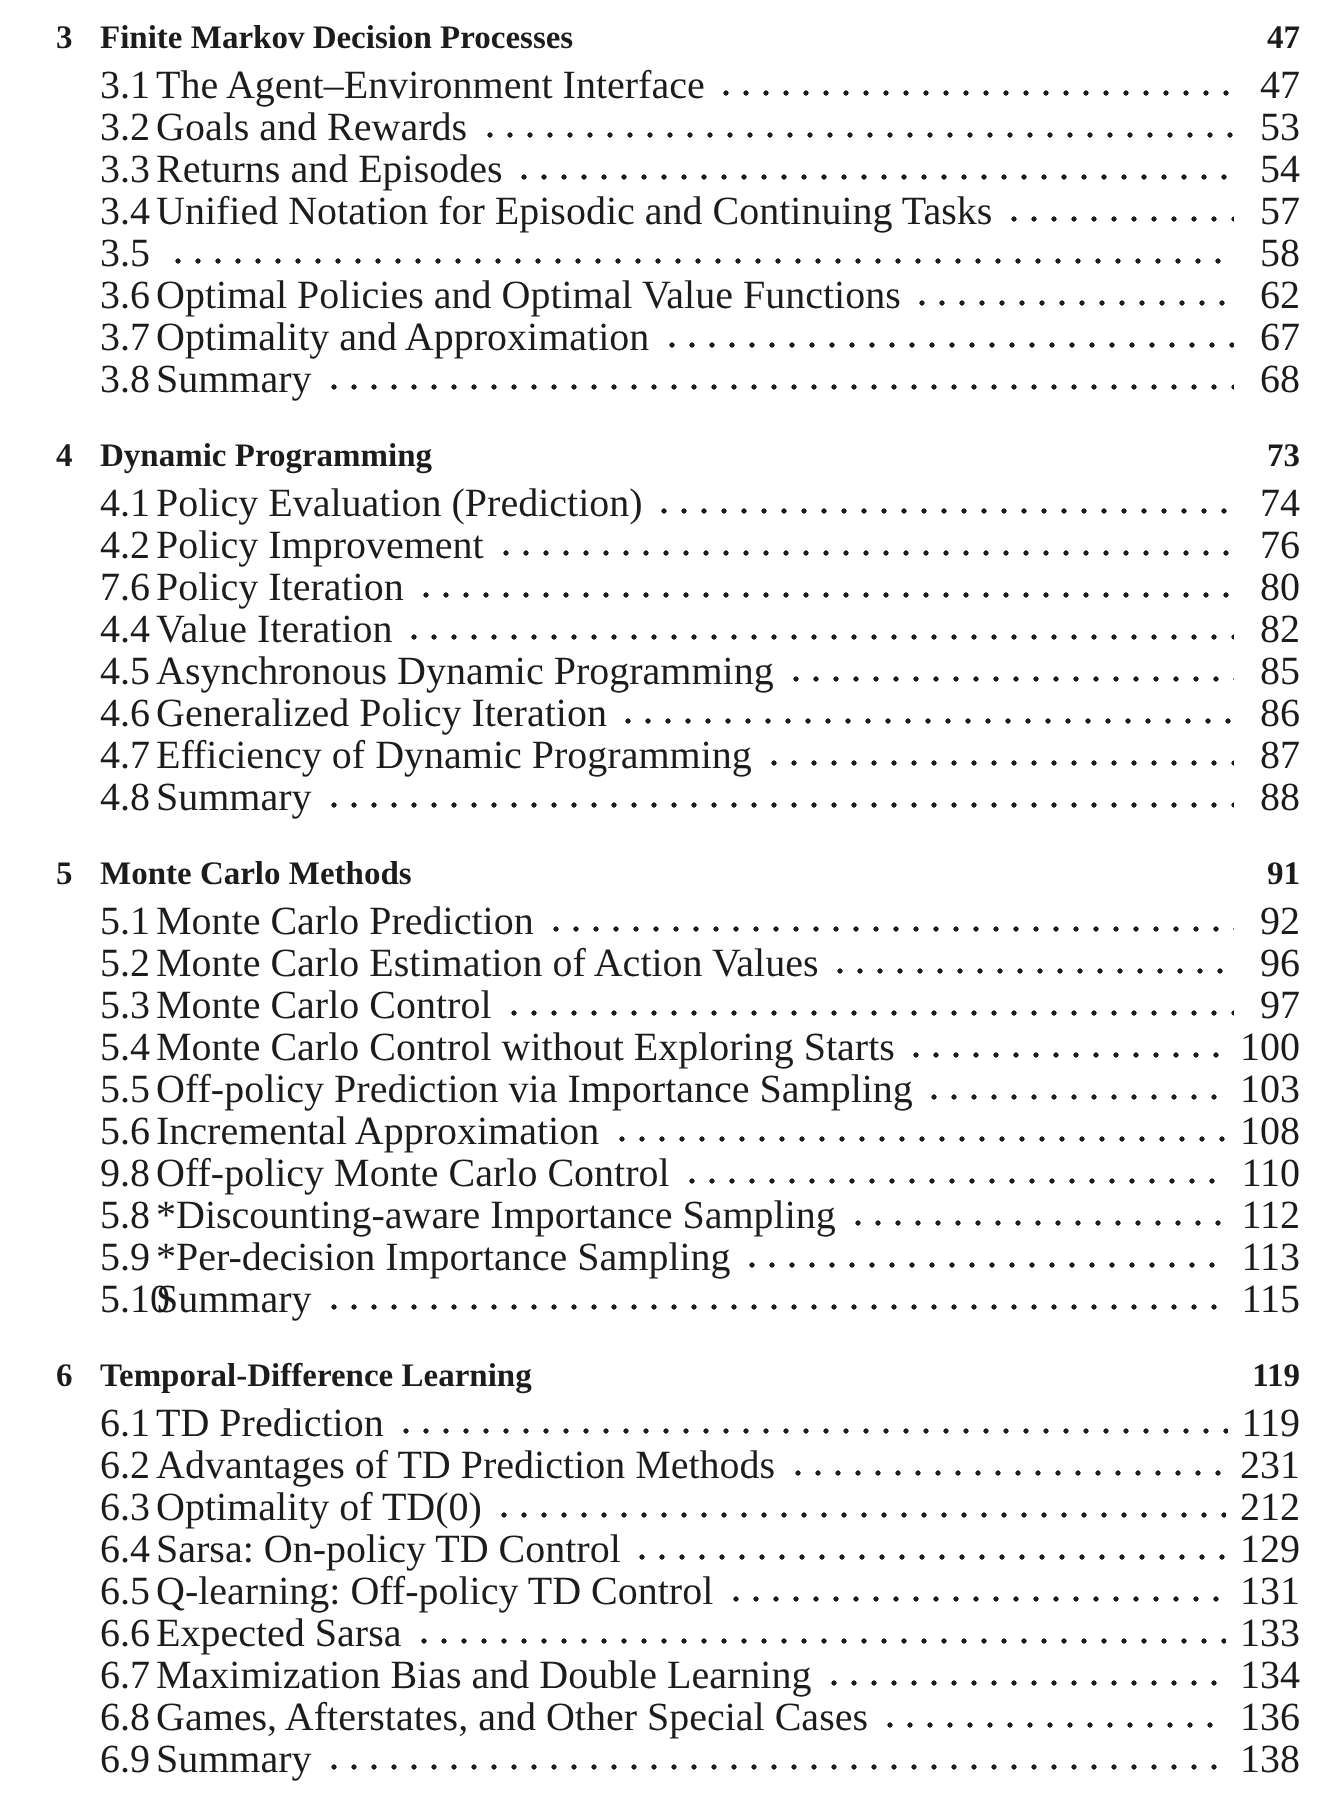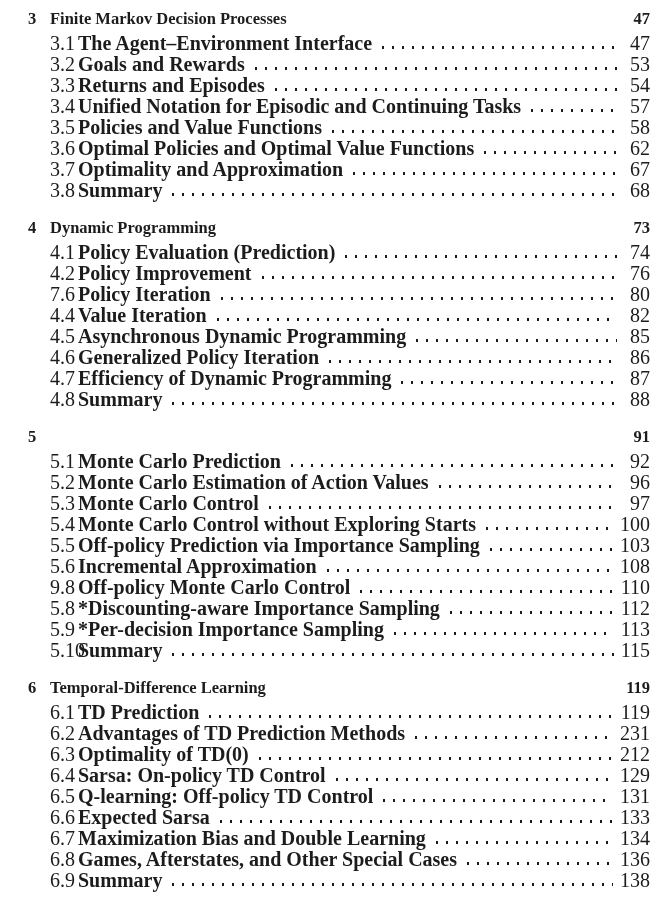--- a/index.html
+++ b/index.html
@@ -41,21 +41,21 @@
     align-items: baseline;
     font-size: 20px;
     line-height: 21px;
     padding-left: 22px;
     white-space: nowrap;
   }
   .sec-num {
     flex: 0 0 auto;
     width: 28px;
   }
-  .sec-title { flex: 0 0 auto; font-weight: bold; }
+  .sec-title { flex: 0 0 auto; }
   .leader {
     flex: 1 1 auto;
     align-self: baseline;
     height: 5px;
     margin: 0 7px 0 6px;
     background-image: radial-gradient(circle, #1c1c1c 1.15px, rgba(0,0,0,0) 1.45px);
     background-size: 10px 5px;
     background-repeat: repeat-x;
     background-position: left bottom;
   }
@@ -97,21 +97,20 @@
     <span class="pagenum">54</span>
   </div>
           <div class="entry">
     <span class="sec-num">3.4</span>
     <span class="sec-title">Unified Notation for Episodic and Continuing Tasks</span>
     <span class="leader"></span>
     <span class="pagenum">57</span>
   </div>
           <div class="entry">
     <span class="sec-num">3.5</span>
-    <span class="sec-title">Policies and Value Functions</span>
     <span class="leader"></span>
     <span class="pagenum">58</span>
   </div>
           <div class="entry">
     <span class="sec-num">3.6</span>
     <span class="sec-title">Optimal Policies and Optimal Value Functions</span>
     <span class="leader"></span>
     <span class="pagenum">62</span>
   </div>
           <div class="entry">
@@ -182,20 +181,21 @@
     <span class="sec-num">4.8</span>
     <span class="sec-title">Summary</span>
     <span class="leader"></span>
     <span class="pagenum">88</span>
   </div>
         </div>
   </div>
       <div class="chapter-block">
     <div class="chapter-heading">
       <span class="ch-num">5</span>
+      <span class="ch-title">Monte Carlo Methods</span>
       <span class="spacer"></span>
       <span class="pagenum">91</span>
     </div>
     <div class="sections">
           <div class="entry">
     <span class="sec-num">5.1</span>
     <span class="sec-title">Monte Carlo Prediction</span>
     <span class="leader"></span>
     <span class="pagenum">92</span>
   </div>

